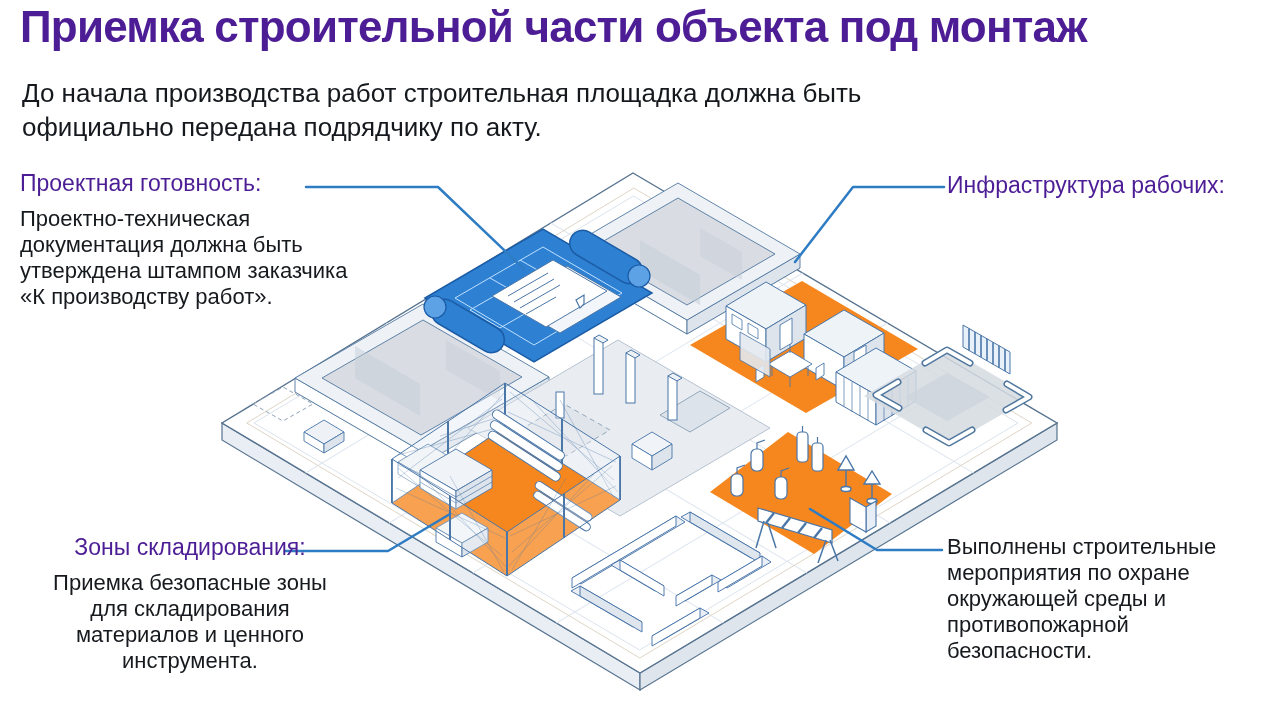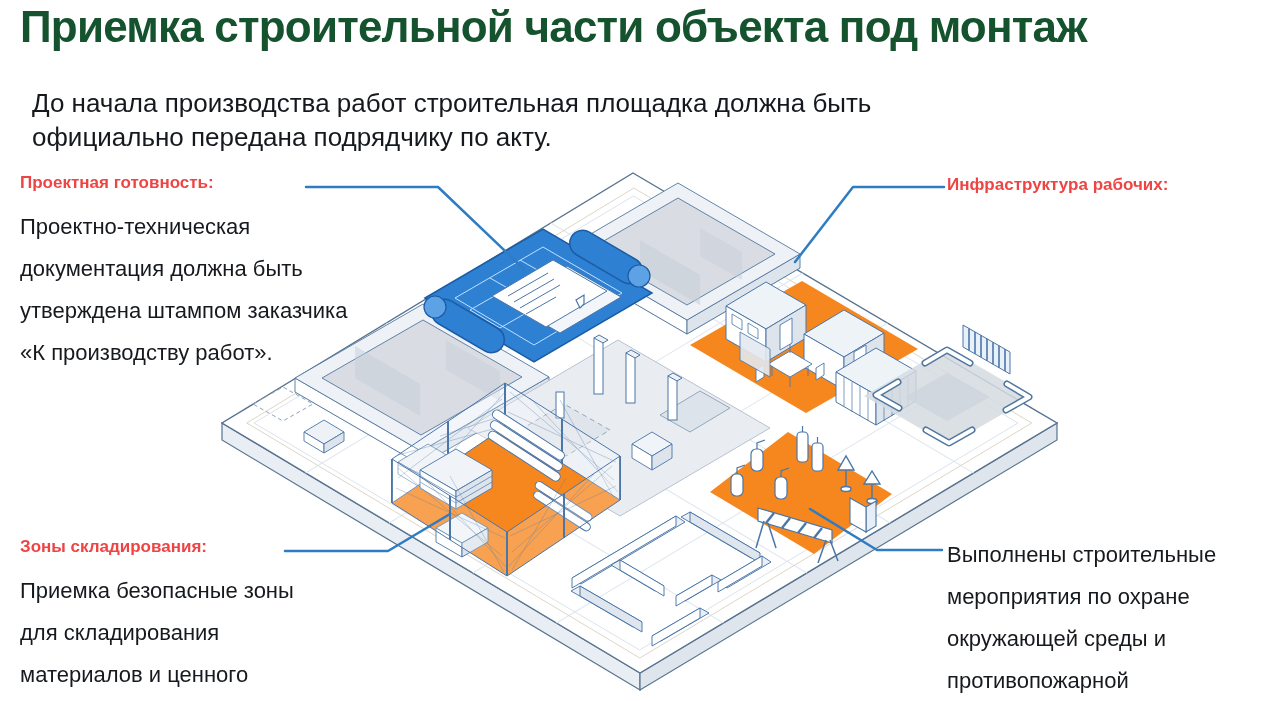--- a/index.html
+++ b/index.html
@@ -2,37 +2,37 @@
 <html lang="ru"><head>
 <meta charset="utf-8">
 <style>
   html,body{margin:0;padding:0;background:#ffffff;}
   .canvas{
     position:relative;width:1266px;height:701px;background:#ffffff;overflow:hidden;
     font-family:"Liberation Sans","DejaVu Sans",sans-serif;color:#15191e;
   }
   .page-title{
     position:absolute;left:20px;top:2px;margin:0;
-    font-size:44px;line-height:50px;font-weight:700;letter-spacing:-0.8px;color:#14532d;
+    font-size:44px;line-height:50px;font-weight:700;letter-spacing:-0.8px;color:#4c1d95;
     white-space:nowrap;
   }
   .subtitle{
-    position:absolute;left:20px;top:74px;margin:12px;
+    position:absolute;left:20px;top:74px;margin:2px;
     font-size:26px;line-height:34px;color:#15191e;white-space:pre-line;
   }
   .callout{position:absolute;}
   .callout .c-title{
-    margin:0 0 10px 0;font-size:17px;line-height:26px;font-weight:700;color:#ef4444;white-space:nowrap;
+    margin:0 0 10px 0;font-size:23px;line-height:26px;font-weight:400;color:#4c1d95;white-space:nowrap;
   }
   .callout .c-body{
-    margin:0;font-size:22px;line-height:42px;color:#16191d;white-space:pre-line;
+    margin:0;font-size:22px;line-height:26px;color:#16191d;white-space:pre-line;
   }
   .callout-tl{left:20px;top:170px;width:340px;}
   .callout-tr{left:947px;top:172px;width:312px;}
-  .callout-bl{left:20px;top:534px;width:340px;}
+  .callout-bl{left:20px;top:534px;width:340px;text-align:center;}
   .callout-br{left:947px;top:534px;width:312px;}
   .scene{position:absolute;left:0;top:0;width:1266px;height:701px;}
 </style>
 </head>
 <body>
 
 <div class="canvas">
 
   <h1 class="page-title">Приемка строительной части объекта под монтаж</h1>
   <p class="subtitle">До начала производства работ строительная площадка должна быть

